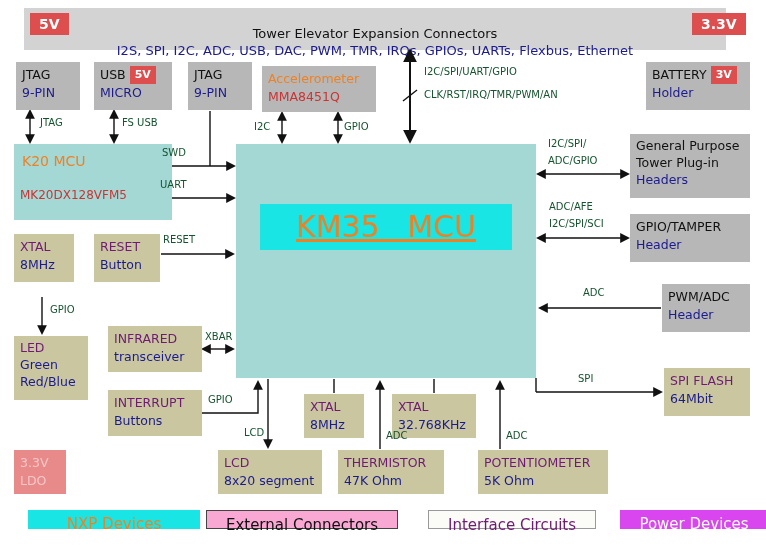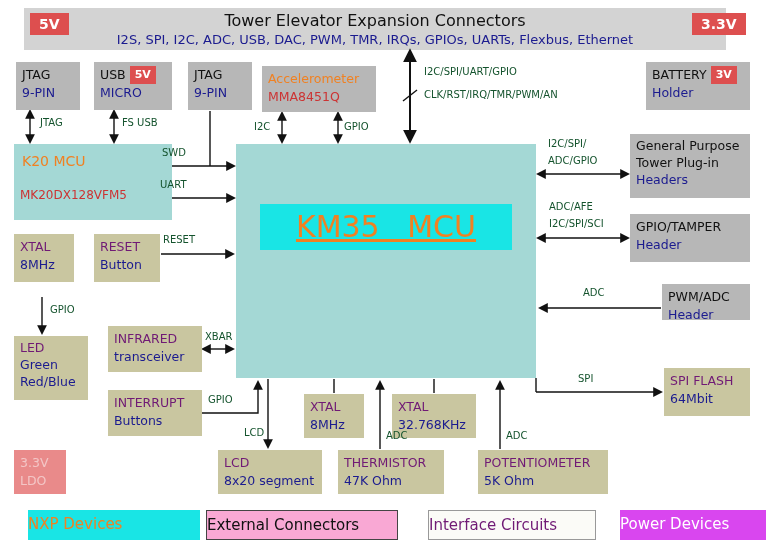--- a/index.html
+++ b/index.html
@@ -21,32 +21,32 @@
   .redtx { color:#cc3333; }
   .badge {
     display:inline-block; background:#dd4f4f; color:#fff; font-weight:bold;
     font-size:11px; padding:1px 5px; margin-left:4px; vertical-align:1px;
   }
   .wl { position:absolute; font-size:10px; color:#14532d; white-space:nowrap; }
   .band {
     position:absolute; background:#19e5e5; text-align:center;text-decoration:underline;
   }
   .legend {
-    position:absolute; height:30px; line-height:28px; 
+    position:absolute; height:19px; line-height:28px; text-align:center;
     font-size:15px;
   }
   svg.wires { position:absolute; left:0; top:0; pointer-events:none; }
 </style>
 </head>
 <body>
 
 <div id="stage">
 
   <div class="abs" style="left:24px;top:8px;width:702px;height:42px;background:#d3d3d3;text-align:center">
-    <div style="font-size:16px;padding-top:3px">Tower Elevator Expansion Connectors</div>
+    <div style="font-size:13px;padding-top:18px">Tower Elevator Expansion Connectors</div>
     <div class="navy" style="font-size:13px;padding-top:2px">I2S, SPI, I2C, ADC, USB, DAC, PWM, TMR, IRQs, GPIOs, UARTs, Flexbus, Ethernet</div>
   </div>
   <div class="abs" style="left:30px;top:13px;background:#dd4f4f;color:#fff;font-weight:bold;font-size:14px;padding:3px 9px">5V</div>
   <div class="abs" style="left:692px;top:13px;background:#dd4f4f;color:#fff;font-weight:bold;font-size:14px;padding:3px 9px">3.3V</div>
 
   <svg class="wires" width="766" height="548">
     <defs>
       <marker id="ah" viewBox="0 0 10 10" refX="8" refY="5" markerWidth="7" markerHeight="7" orient="auto-start-reverse">
         <path d="M0,0 L10,5 L0,10 z" fill="#111"></path>
       </marker>
@@ -129,21 +129,21 @@
     <div>General Purpose</div>
     <div>Tower Plug-in</div>
     <div class="navy">Headers</div>
   </div>
 
   <div class="box gray" style="left:630px;top:214px;width:120px;height:48px">
     <div>GPIO/TAMPER</div>
     <div class="navy">Header</div>
   </div>
 
-  <div class="box gray" style="left:662px;top:284px;width:88px;height:36px">
+  <div class="box gray" style="left:662px;top:284px;width:88px;height:48px">
     <div>PWM/ADC</div>
     <div class="navy">Header</div>
   </div>
 
   <div class="box olive" style="left:664px;top:368px;width:86px;height:48px">
     <div class="green">SPI FLASH</div>
     <div class="navy">64Mbit</div>
   </div>
 
   <div class="box olive" style="left:14px;top:336px;width:74px;height:64px;line-height:1.35">

